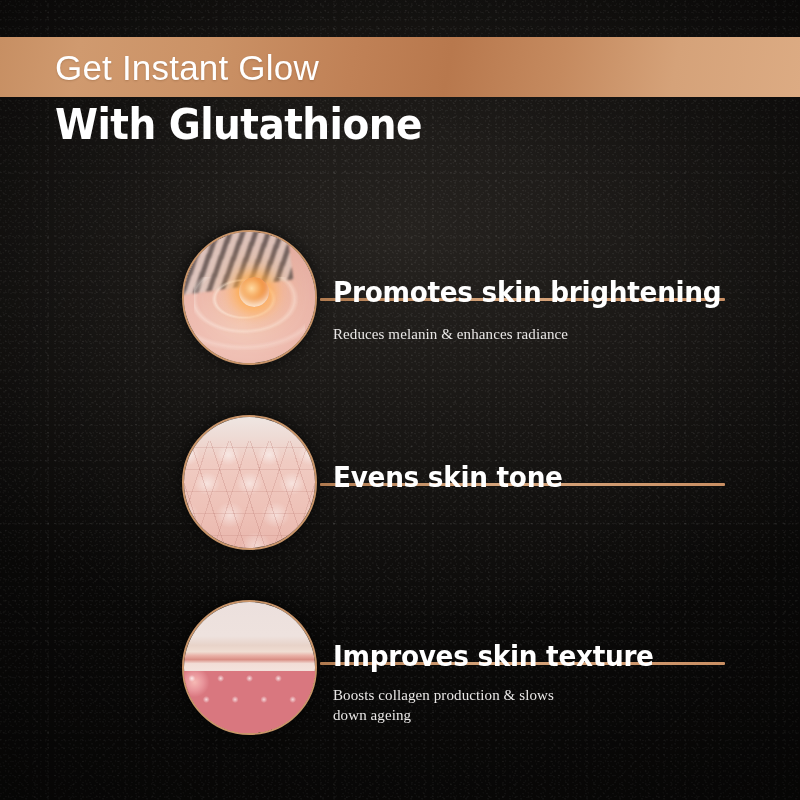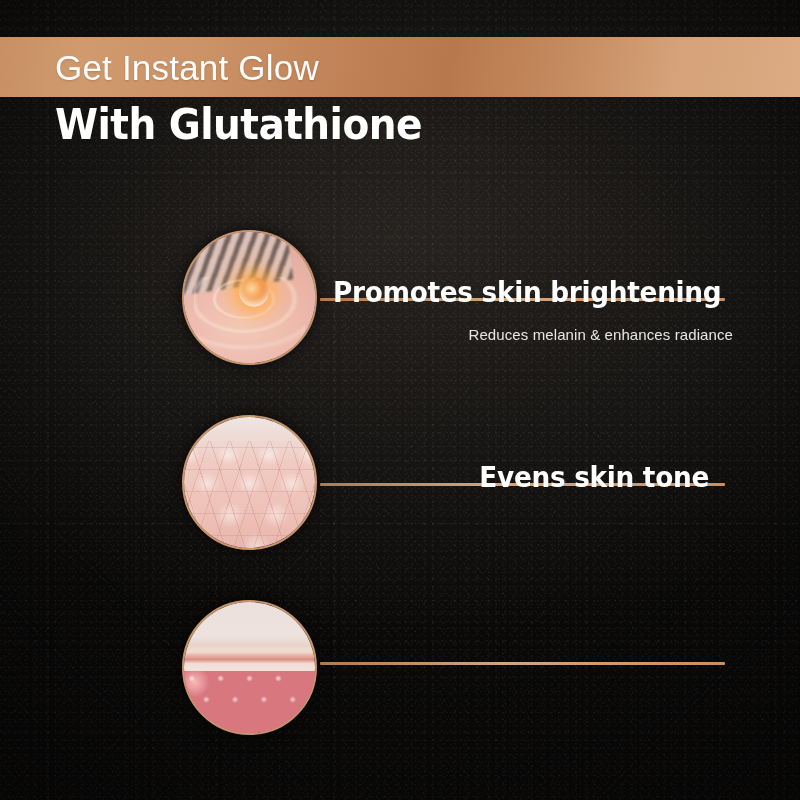--- a/index.html
+++ b/index.html
@@ -9,21 +9,20 @@
     background:#000;
     font-family:"Liberation Sans", sans-serif;
     overflow:hidden;
   }
 
   #poster {
     position:relative;
     width:800px; height:800px;
     background:#8b5cf6;
     overflow:hidden;
-    text-align:right;
   }
 
   
   .bg-texture {
     position:absolute; inset:0;
     background-color:#0b0a09;
     background-image:
       radial-gradient(circle at 12% 18%, rgba(255,255,255,0.055) 0.6px, transparent 1.1px),
       radial-gradient(circle at 37% 62%, rgba(255,255,255,0.05) 0.6px, transparent 1.1px),
       radial-gradient(circle at 68% 31%, rgba(255,255,255,0.045) 0.6px, transparent 1.1px),
@@ -248,21 +247,21 @@
     height:3px;
     background:linear-gradient(90deg, #b07a4f 0%, #d6a57c 45%, #c98f63 100%);
     border-radius:1px;
   }
   .feature-sub {
     color:#e9e7e6;
     font-size:15px;
     font-weight:400;
     line-height:1.32;
     letter-spacing:0.1px;
-    font-family:Liberation Sans, sans-serif;
+    font-family:Liberation Serif, serif;
     white-space:pre-line;
   }
 </style>
 </head>
 <body>
 
 <div id="poster">
 
   <div class="bg-texture"></div>
   <div class="bg-vignette"></div>
@@ -296,16 +295,21 @@
       <div class="feature-text">
         <div class="feature-title" style="padding-top:33px;">Evens skin tone</div>
       </div>
     </div>
 
     <div class="feature">
       <div class="circle">
         <div class="circle-art art-layers"></div>
       </div>
       <div class="feature-rule" style="top:62px;"></div>
+      <div class="feature-text">
+        <div class="feature-title" style="padding-top:27px;">Improves skin texture</div>
+        <div class="feature-sub" style="padding-top:15px;">Boosts collagen production &amp; slows
+down ageing</div>
+      </div>
     </div>
 
   </div>
 </div>
 
 </body></html>

